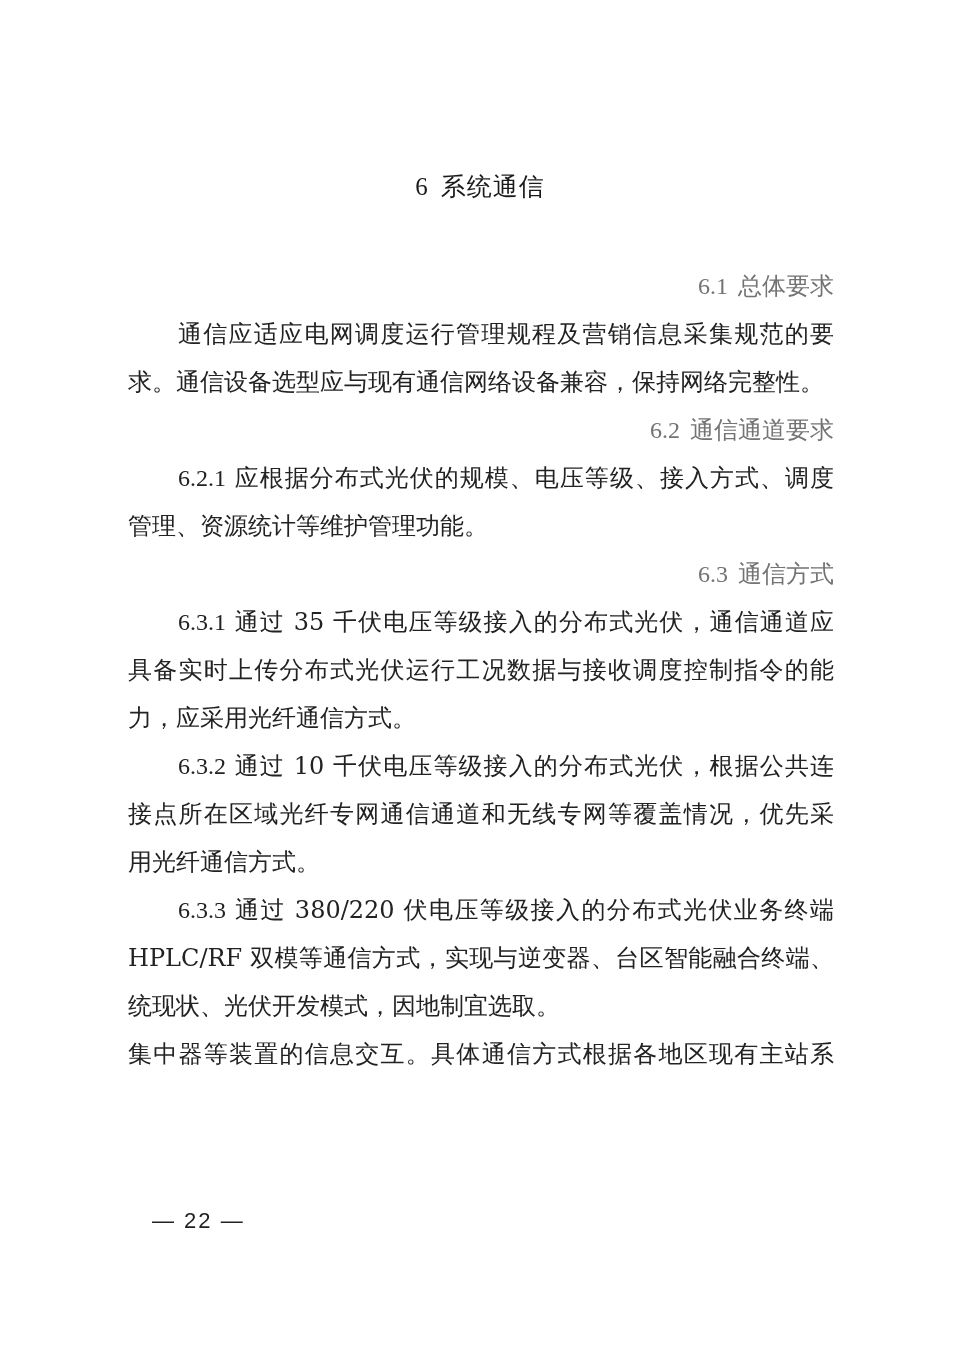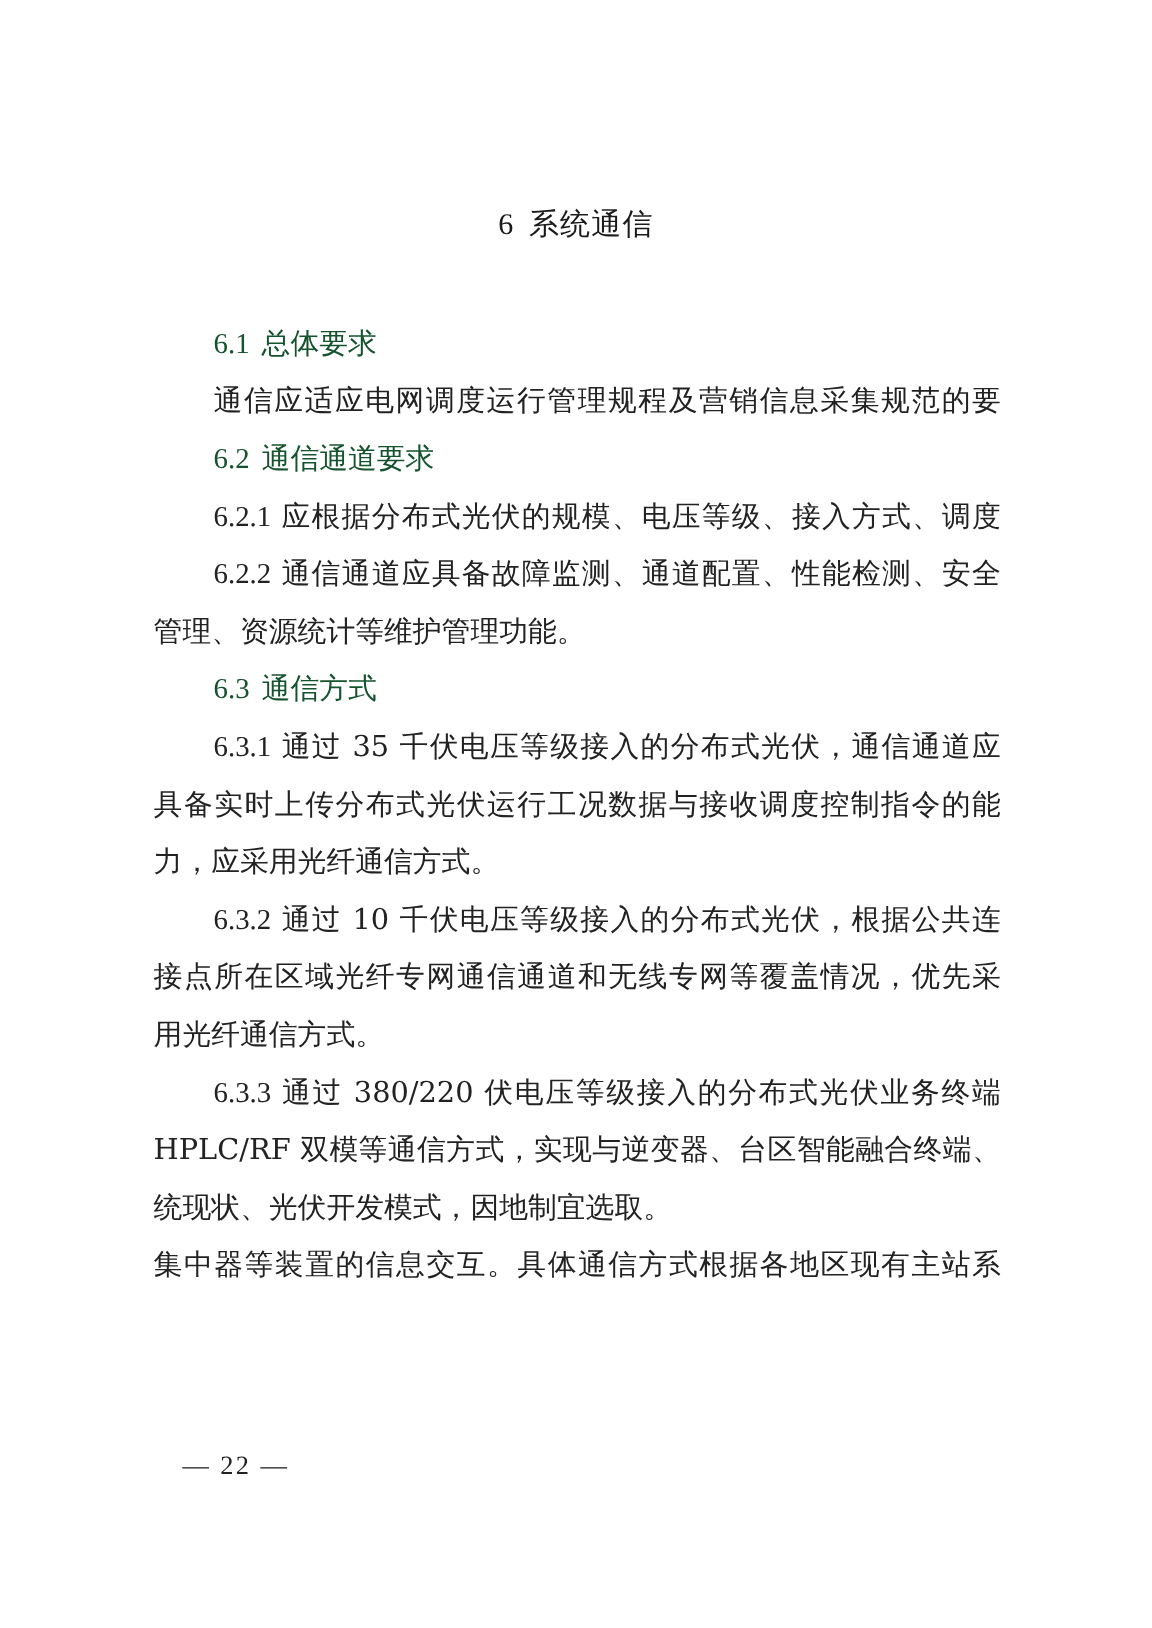--- a/index.html
+++ b/index.html
@@ -58,66 +58,65 @@
     .line.indent {
       padding-left: 50px;
     }
     .heading {
       display: block;
       height: 48px;
       white-space: nowrap;
       padding-left: 50px;
       font-family: "DejaVu Serif", serif;
       font-style: normal;
-      color: #14532d;
+      color: #737373;
+      text-align: right;
     }
     .heading .hnum {
       font-family: "Liberation Serif", serif;
       margin-right: 10px;
     }
     .num-inline {
       font-family: "Liberation Serif", serif;
     }
     .page-number {
       position: absolute;
       top: 1208px;
       left: 152px;
-      font-family: Liberation Serif, serif;
+      font-family: Liberation Sans, sans-serif;
       font-size: 22px;
       color: #222;
       letter-spacing: 2px;
     }
   </style>
 </head>
 <body>
 
 <div class="page">
 
   <div class="chapter-title">
     <span class="num">6</span><span>系统通信</span>
   </div>
 
   <div class="body-text">
 
     <div class="heading">
       <span class="hnum">6.1</span><span>总体要求</span>
     </div>
     <span class="line indent">通信应适应电网调度运行管理规程及营销信息采集规范的要</span>
+    <span class="line last">求。通信设备选型应与现有通信网络设备兼容，保持网络完整性。</span>
 
     <div class="heading">
       <span class="hnum">6.2</span><span>通信通道要求</span>
     </div>
 
     <span class="line indent">
       <span class="num-inline">6.2.1</span>&nbsp;<span>应根据分布式光伏的规模、电压等级、接入方式、调度</span>
     </span>
 
-    <span class="line indent">
-      <span class="num-inline">6.2.2</span>&nbsp;<span>通信通道应具备故障监测、通道配置、性能检测、安全</span>
-    </span>
     <span class="line last">管理、资源统计等维护管理功能。</span>
 
     <div class="heading">
       <span class="hnum">6.3</span><span>通信方式</span>
     </div>
 
     <span class="line indent">
       <span class="num-inline">6.3.1</span>&nbsp;<span>通过 35 千伏电压等级接入的分布式光伏，通信通道应</span>
     </span>
     <span class="line">具备实时上传分布式光伏运行工况数据与接收调度控制指令的能</span>

